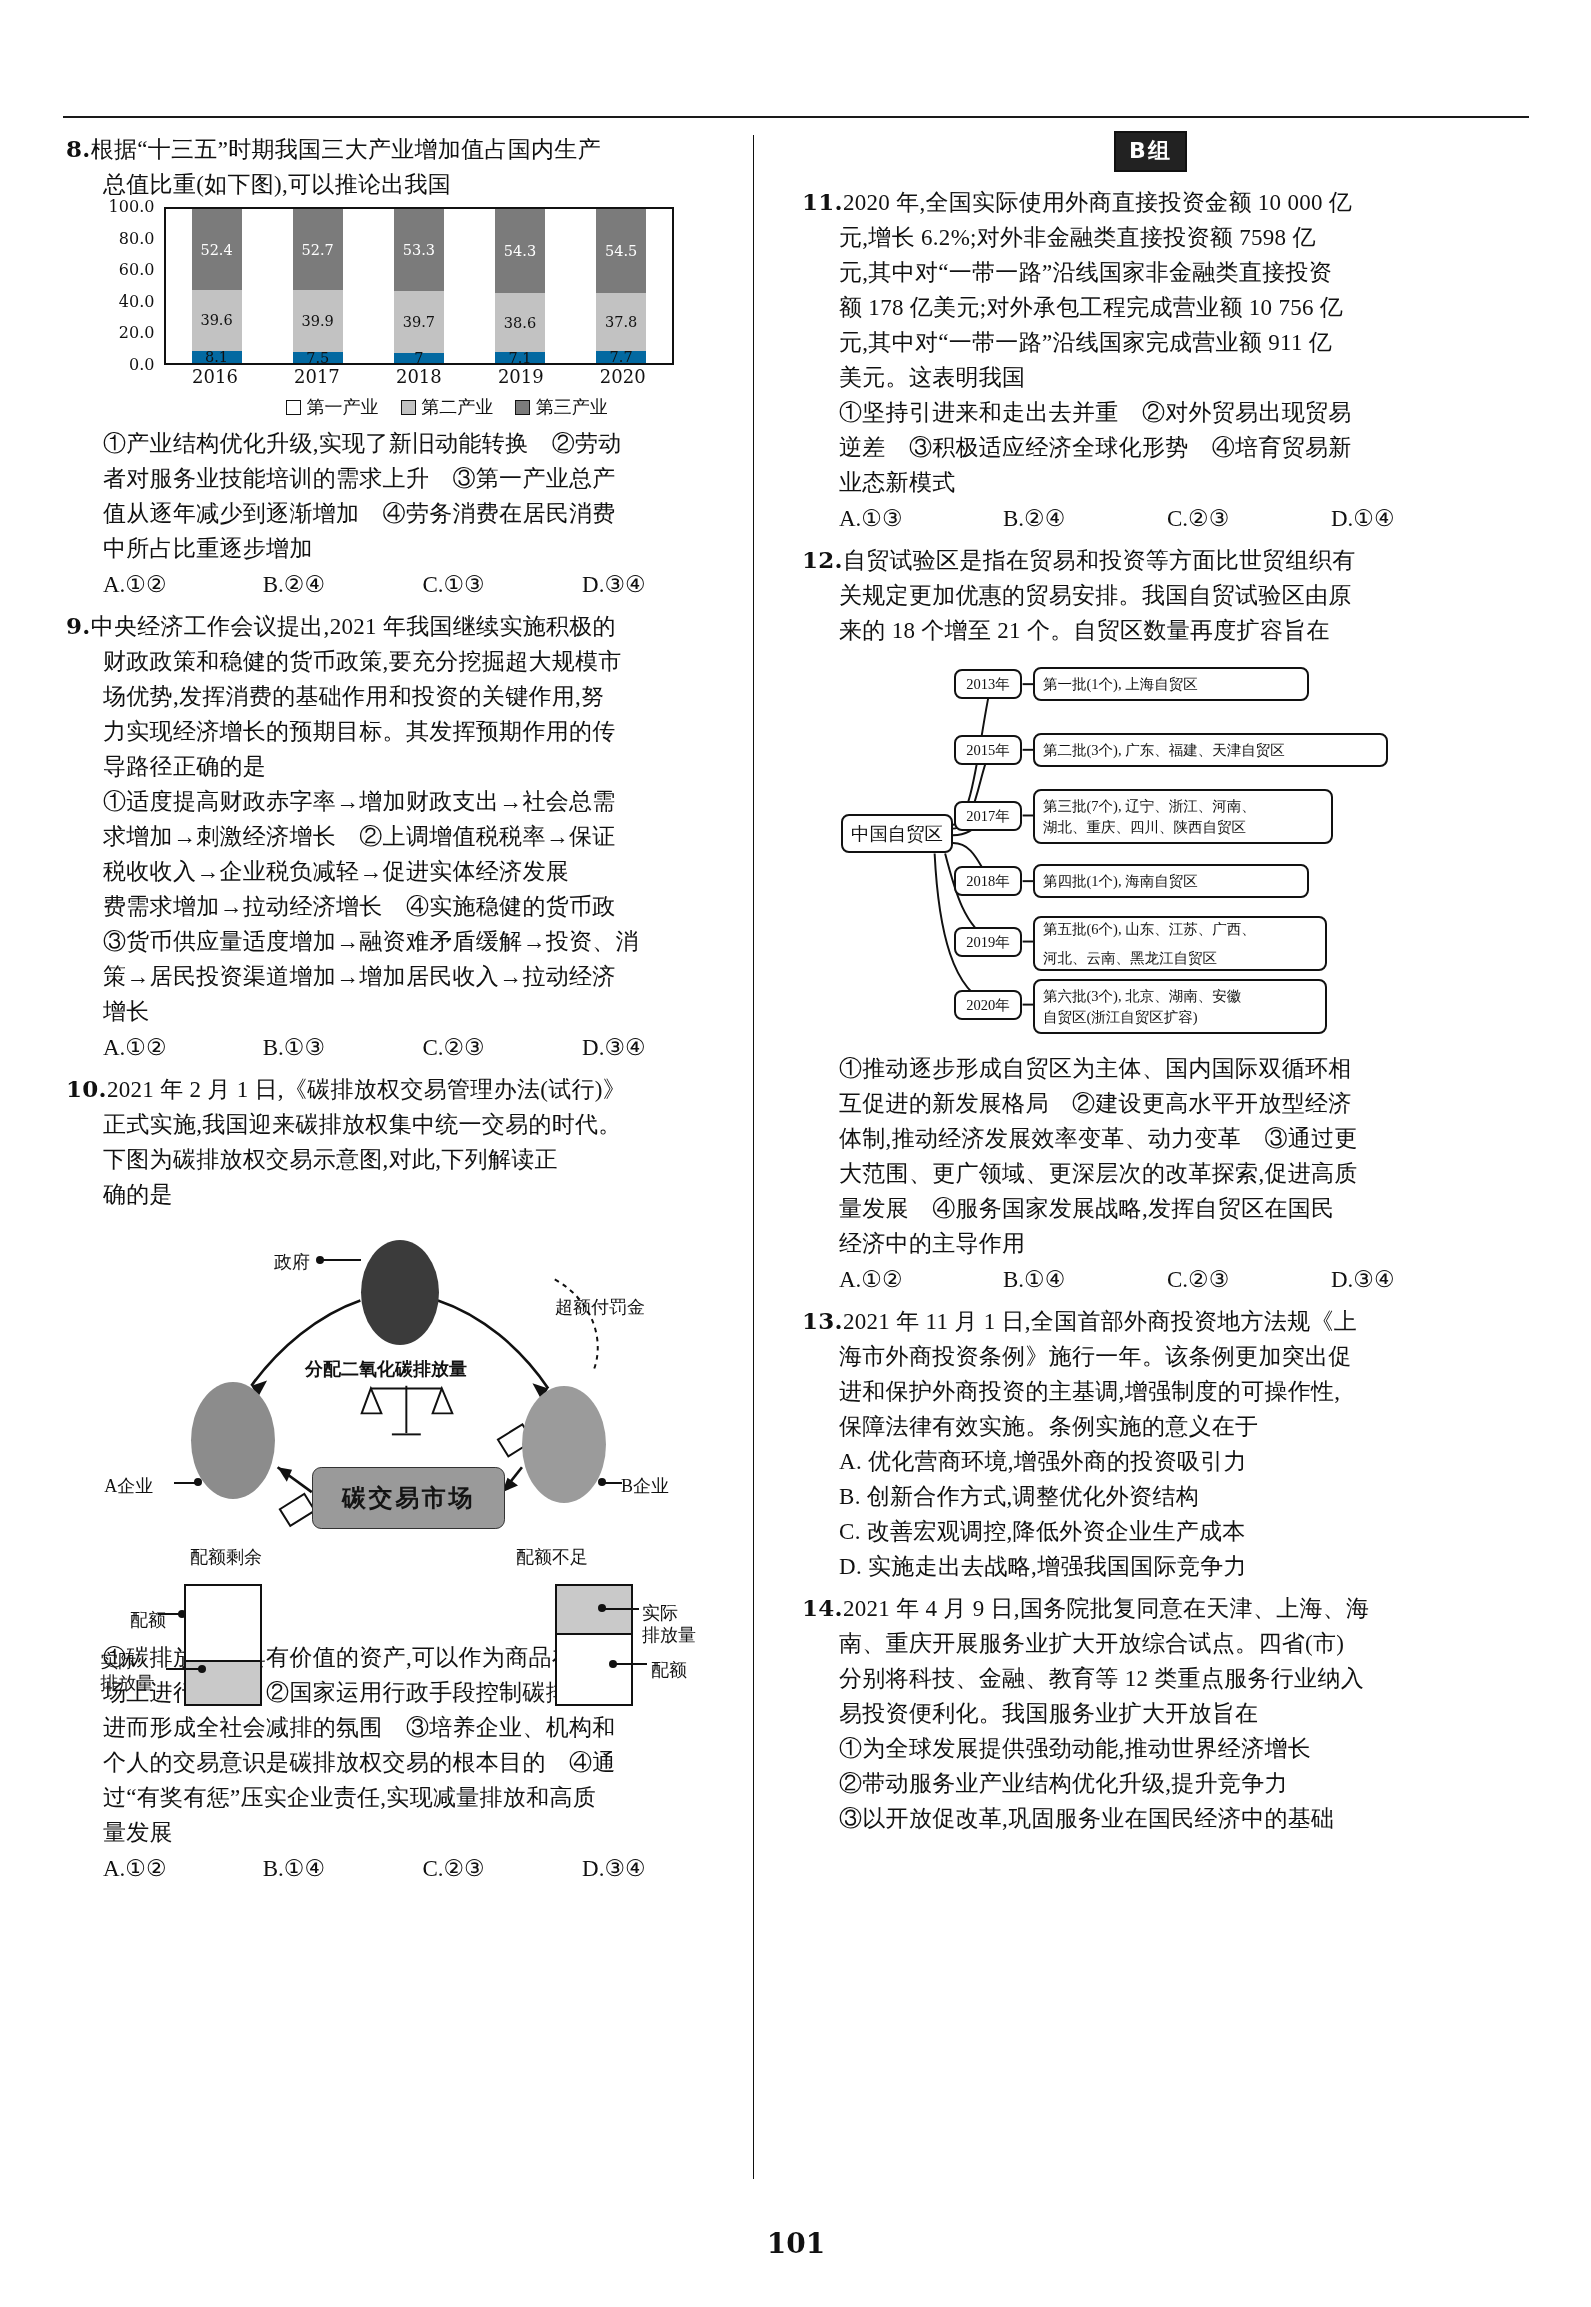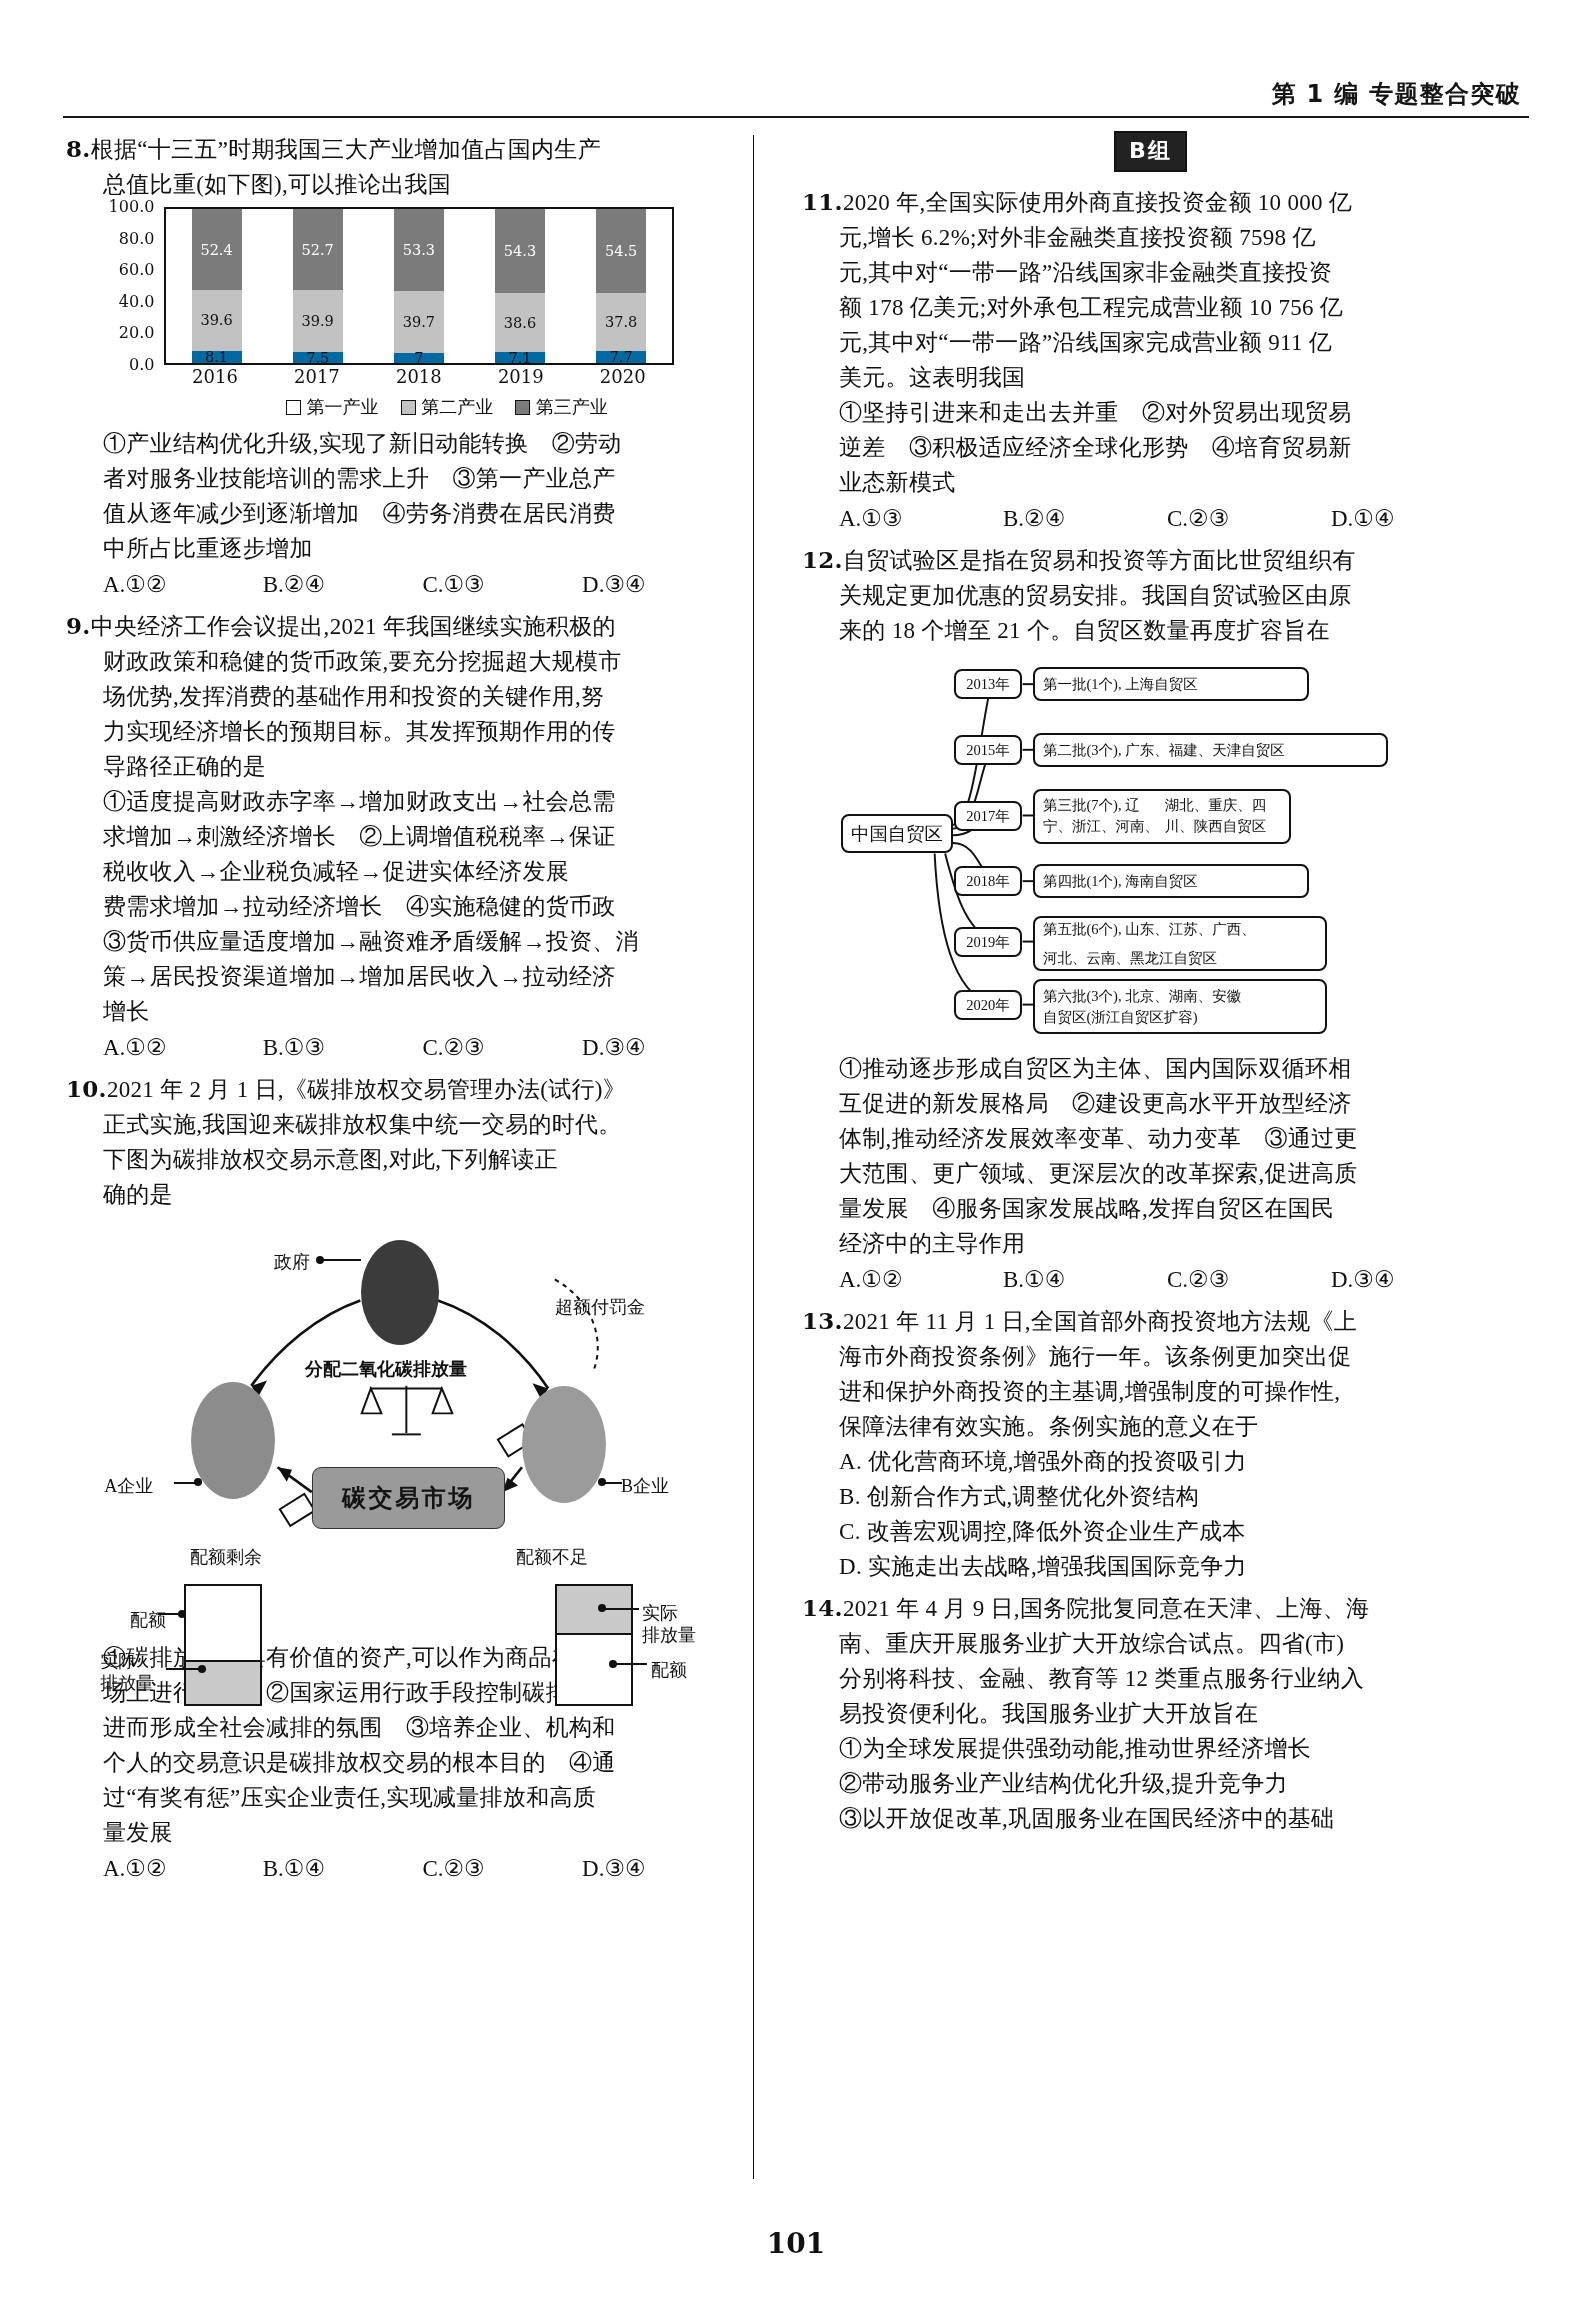--- a/index.html
+++ b/index.html
@@ -108,23 +108,20 @@
 
   
   .pageno{position:absolute;bottom:47px;left:0;right:0;text-align:center;
           font-size:28px;font-weight:bold;font-family:"DejaVu Serif","Liberation Serif",serif;}
 </style>
 </head>
 <body>
 
 <div class="page">
 
-  <div class="hdr">
-    <span class="hdr-title">第 1 编  专题整合突破</span>
-  </div>
   <div class="hdr-rule"></div>
   <div class="col-divider"></div>
 
   <div class="col col-left">
 
     <div class="q">
       <div class="qline indent">
         <span class="qnum">8.</span><span>根据“十三五”时期我国三大产业增加值占国内生产</span>
       </div>
       <div class="qline body-ind">总值比重(如下图),可以推论出我国</div>
@@ -402,21 +399,21 @@
 
         <div class="node node-root">中国自贸区</div>
 
         <div class="node node-yr" style="top:19px;">2013年</div>
         <div class="node node-txt" style="top:17px;height:34px;width:276px;">第一批(1个), 上海自贸区</div>
 
         <div class="node node-yr" style="top:85px;">2015年</div>
         <div class="node node-txt" style="top:83px;height:34px;width:355px;">第二批(3个), 广东、福建、天津自贸区</div>
 
         <div class="node node-yr" style="top:151px;">2017年</div>
-        <div class="node node-txt" style="top:139px;height:55px;width:258px;flex-direction:row;align-items:flex-start;justify-content:center;">
+        <div class="node node-txt" style="top:139px;height:55px;width:300px;flex-direction:column;align-items:flex-start;justify-content:center;">
           <div>第三批(7个), 辽宁、浙江、河南、</div>
           <div>湖北、重庆、四川、陕西自贸区</div>
         </div>
 
         <div class="node node-yr" style="top:216px;">2018年</div>
         <div class="node node-txt" style="top:214px;height:34px;width:276px;">第四批(1个), 海南自贸区</div>
 
         <div class="node node-yr" style="top:277px;">2019年</div>
         <div class="node node-txt" style="top:266px;height:55px;width:294px;flex-direction:column;align-items:flex-start;justify-content:center;gap:8px;">
           <div>第五批(6个), 山东、江苏、广西、</div>

